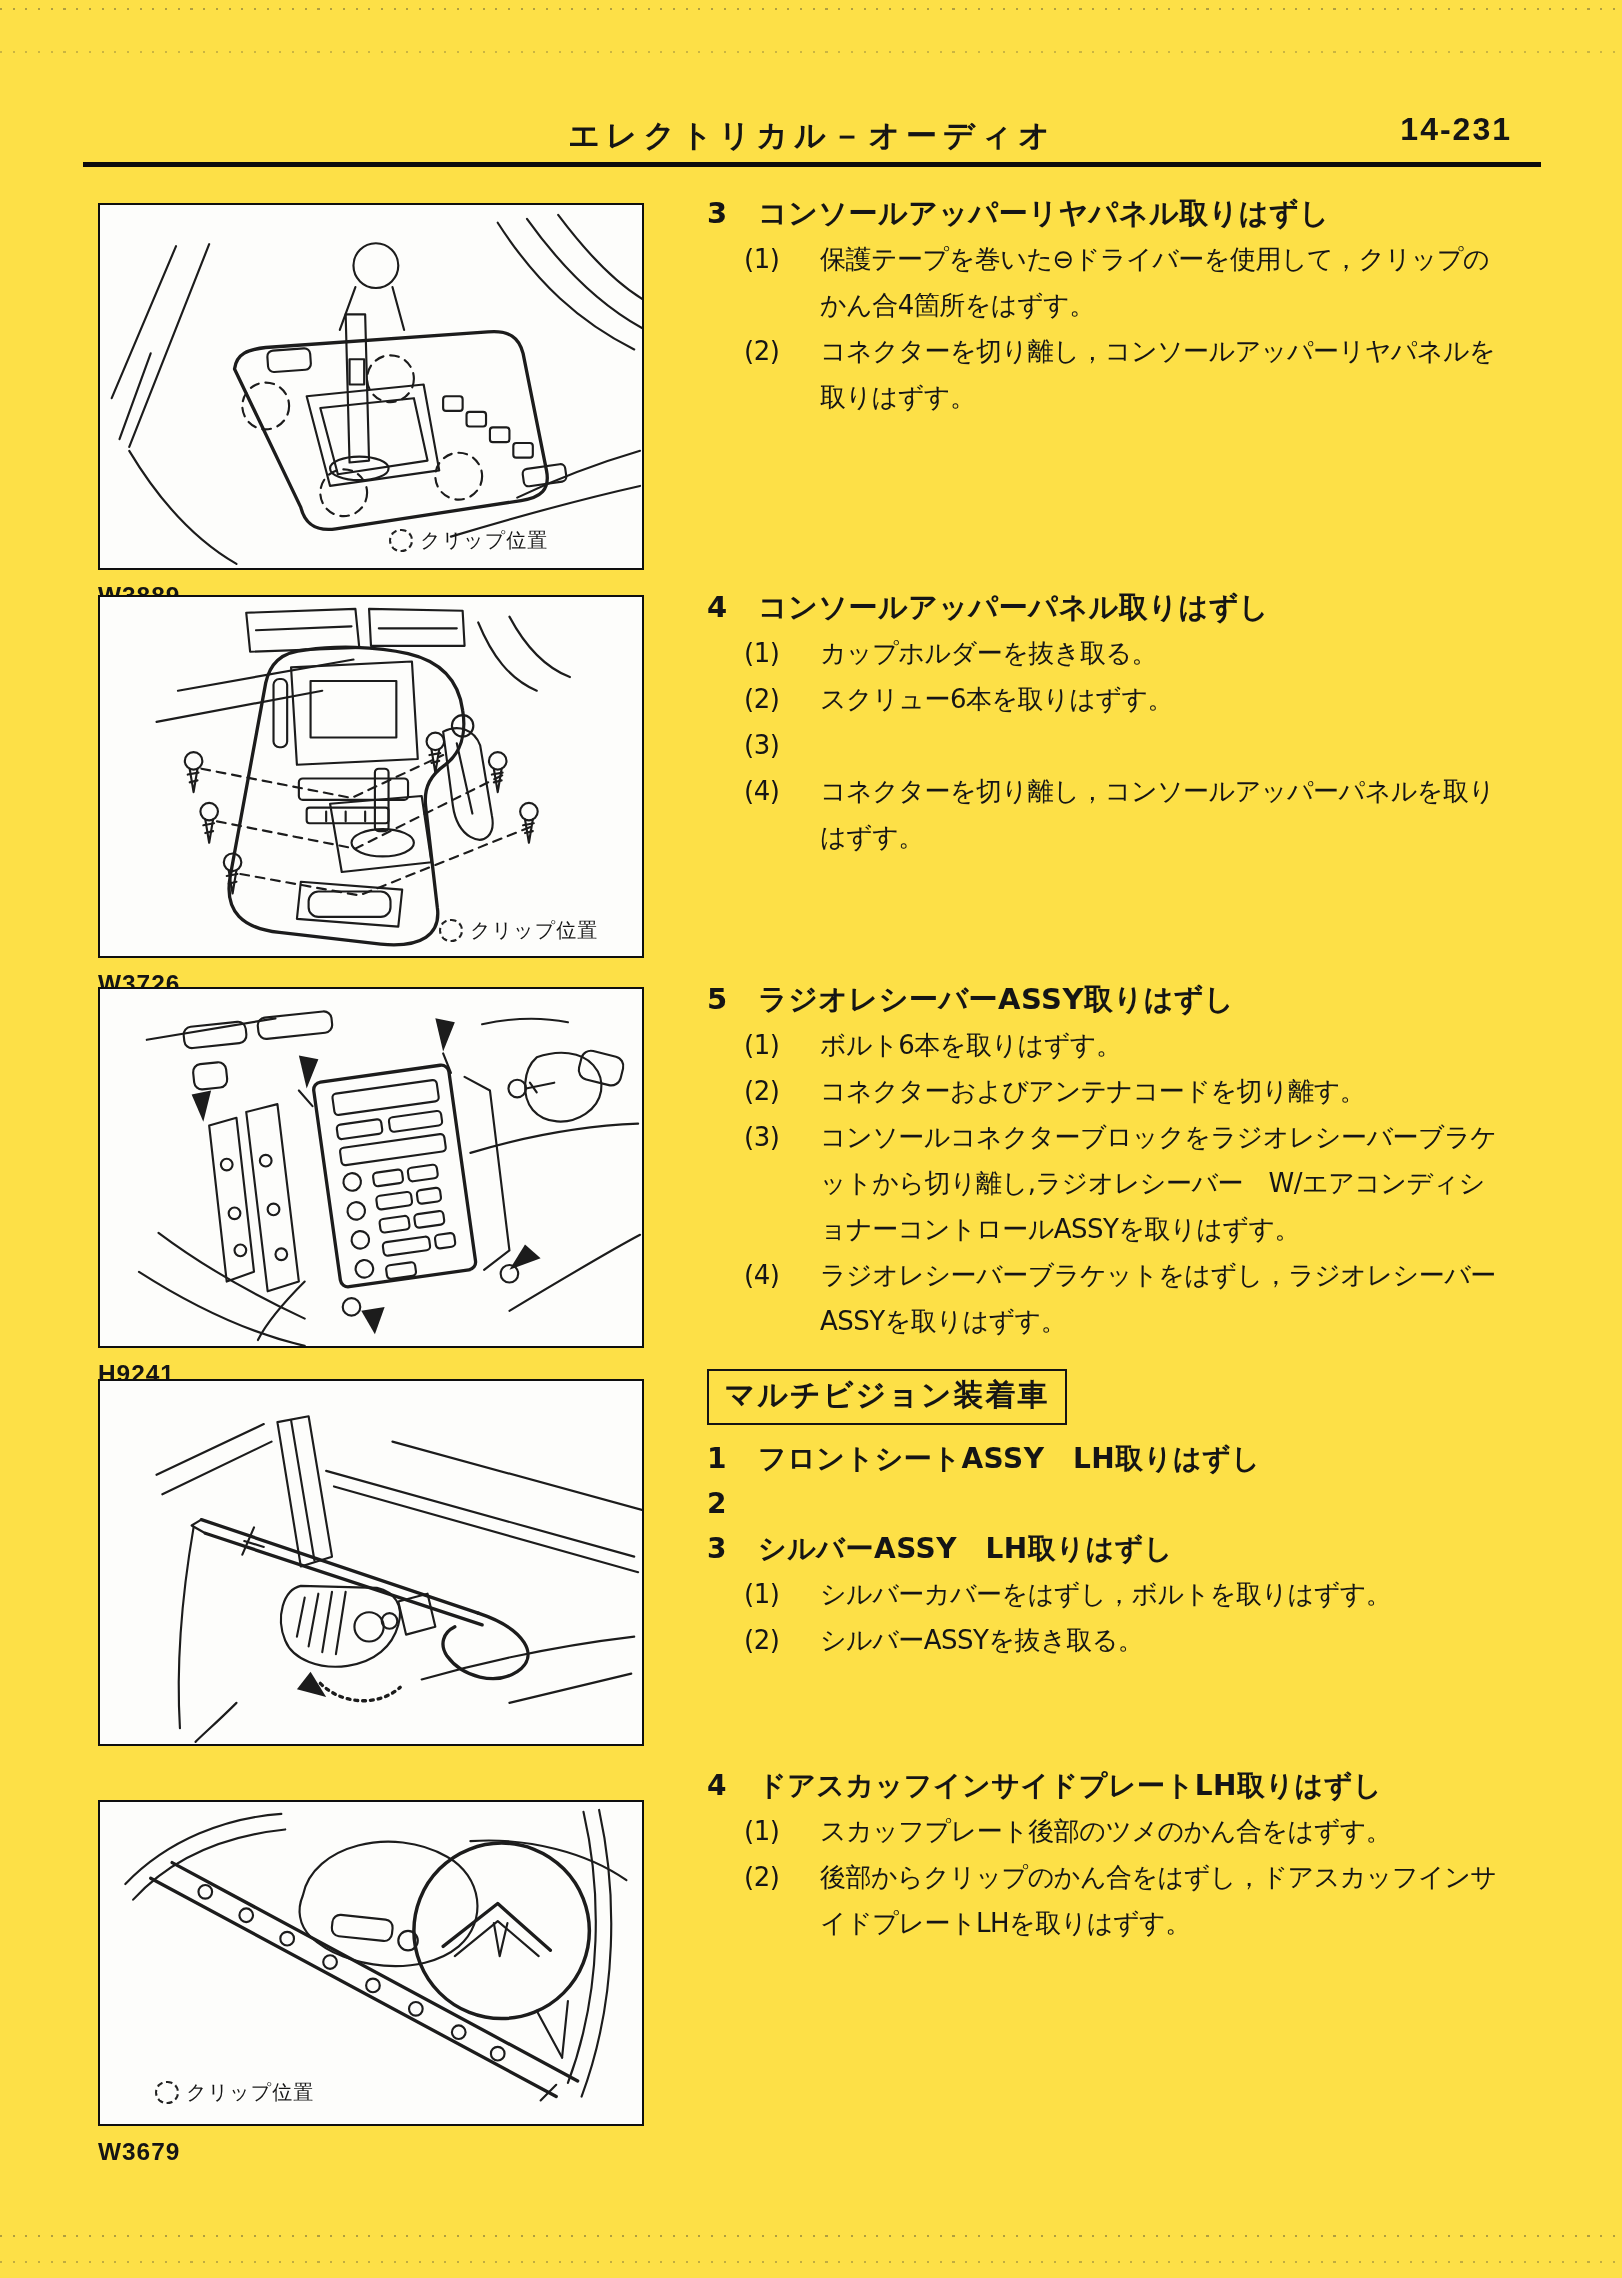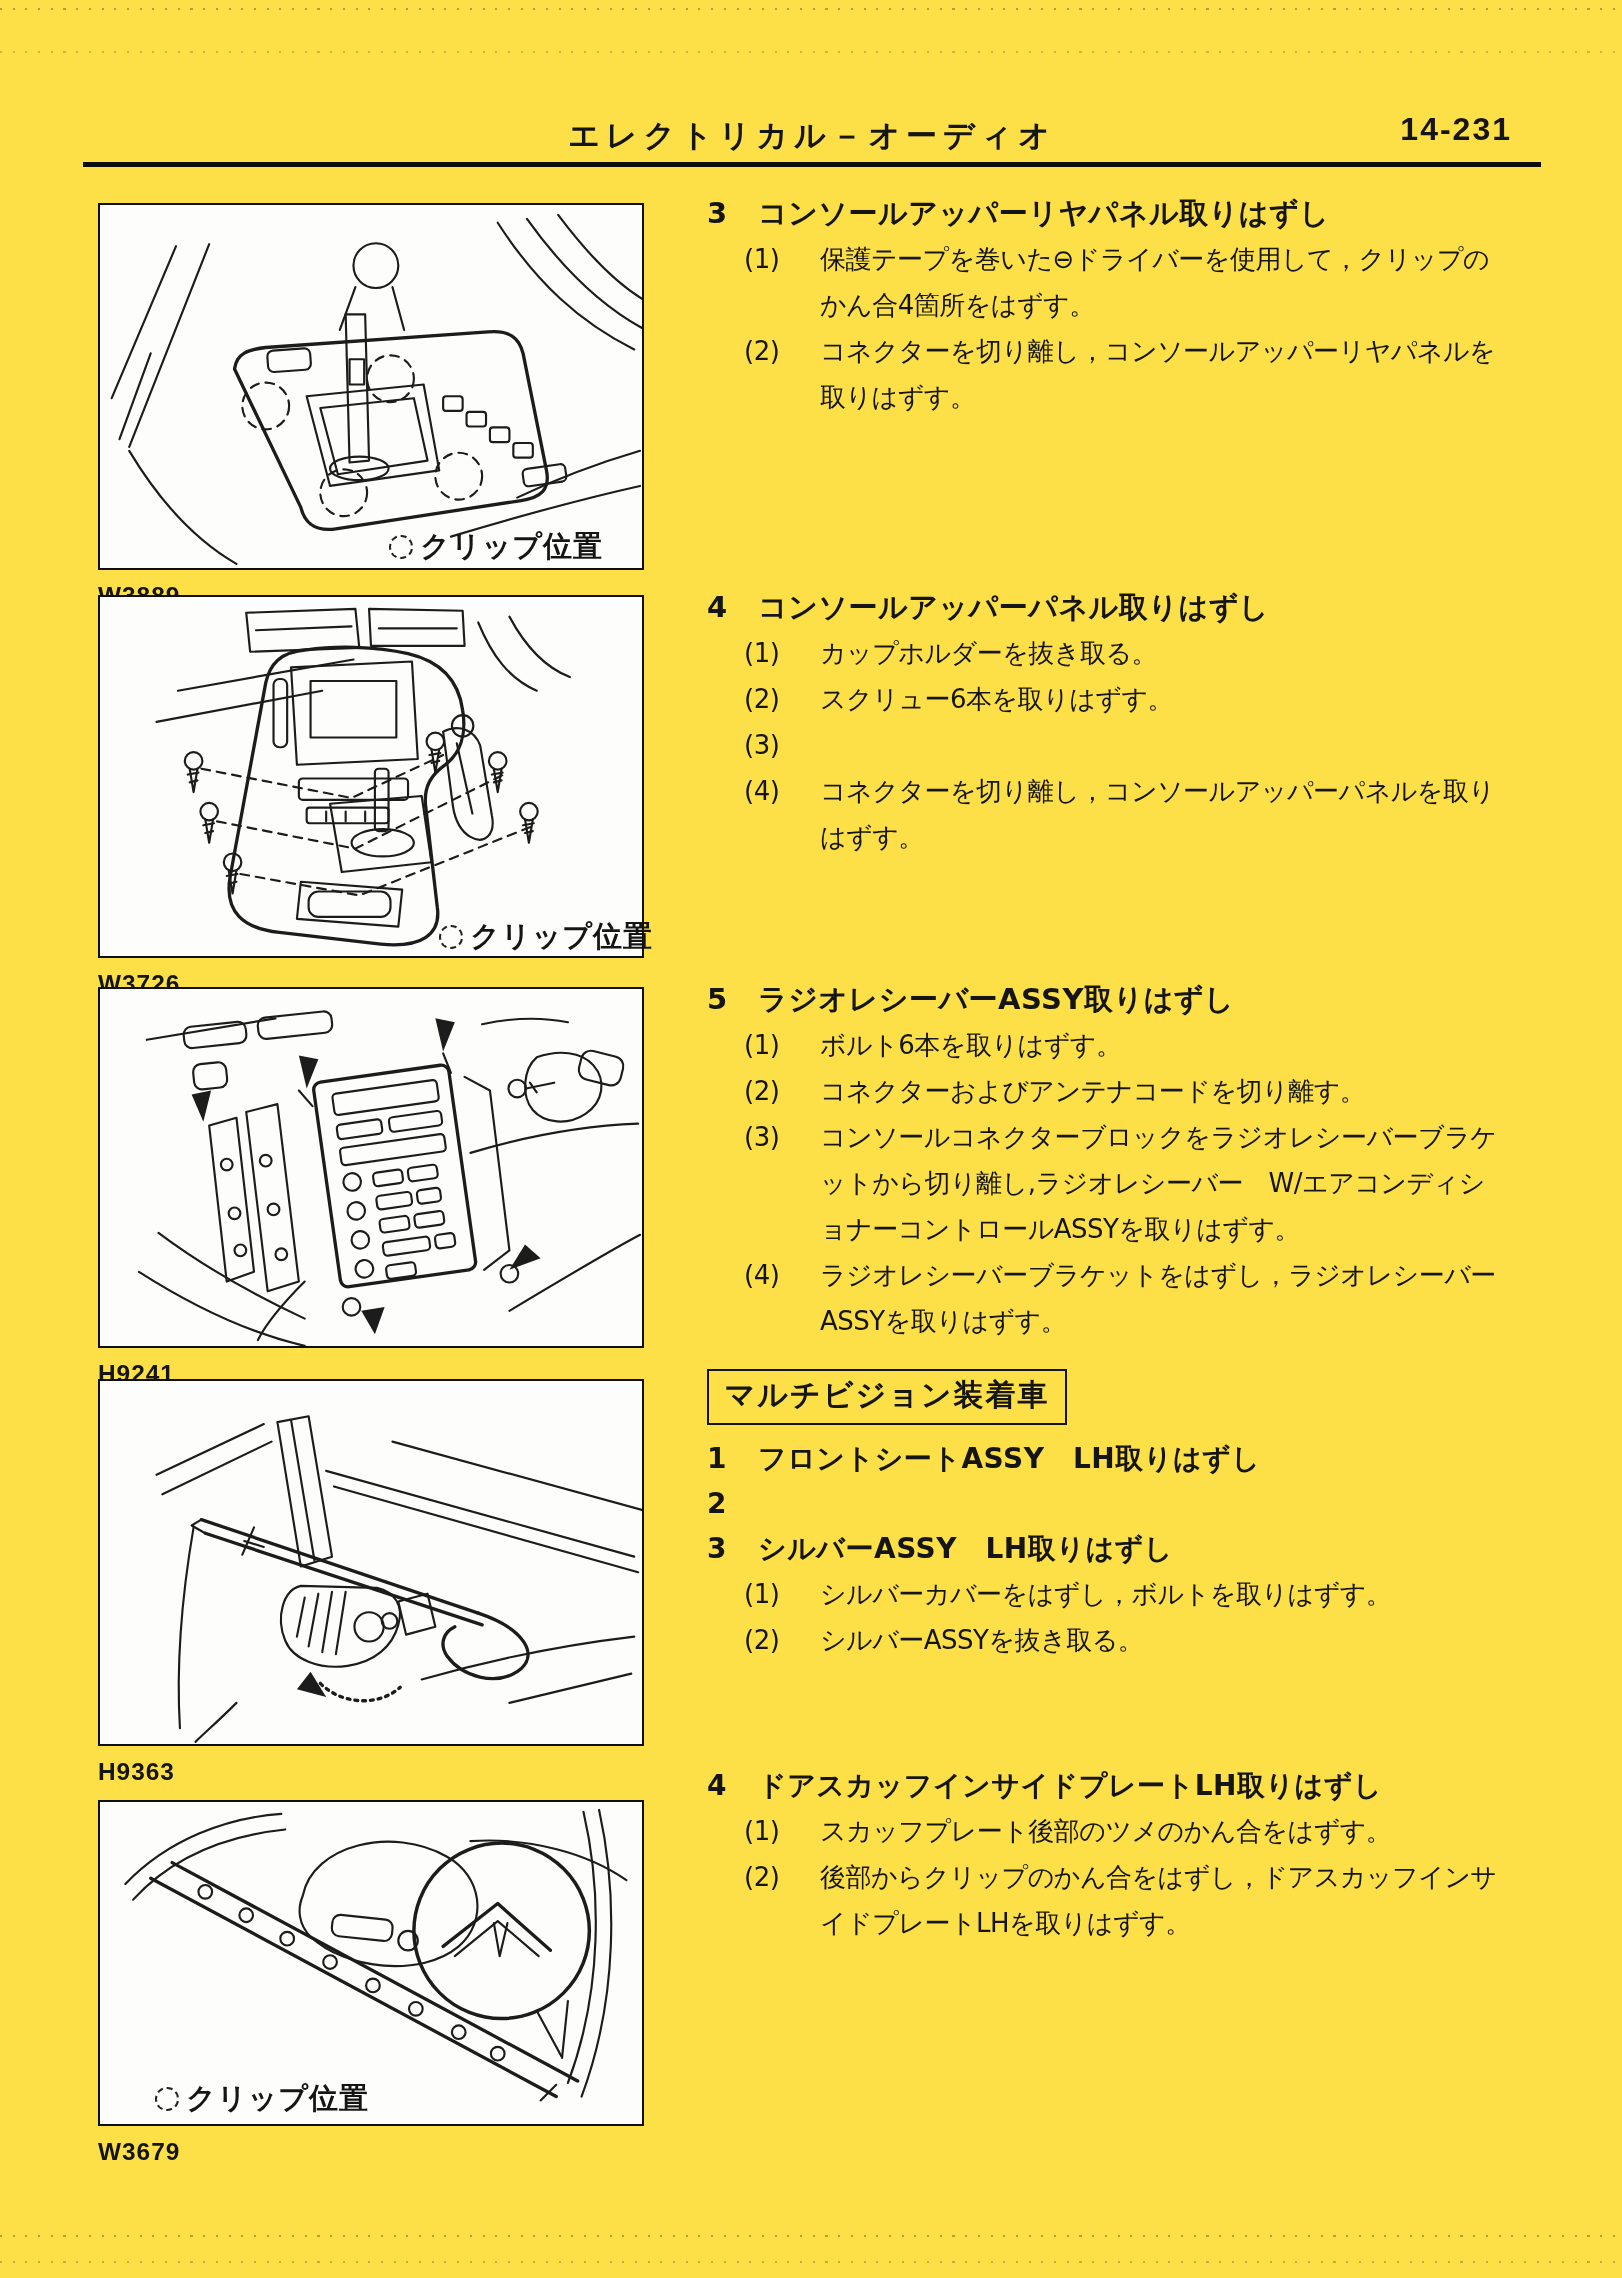--- a/index.html
+++ b/index.html
@@ -28,21 +28,21 @@
   .fig-frame{position:relative;border:2.9px solid #0f0f0f;background:#fdfdfb;}
   .fig-frame svg{display:block;width:100%;height:100%;}
   .line-art path,.line-art line,.line-art rect,.line-art circle,
   .line-art ellipse,.line-art polyline,.line-art polygon{
     fill:none;stroke:#1c1c1c;stroke-width:2.2;stroke-linecap:round;stroke-linejoin:round;}
   .line-art .dashed{stroke-dasharray:9 7;}
   .line-art .dotted{stroke-dasharray:3 5;}
   .line-art .filled{fill:#1c1c1c;stroke:none;}
   .line-art .thick{stroke-width:3.4;}
   .fig-label{position:absolute;display:flex;align-items:center;
-    font-size:29px;font-weight:700;letter-spacing:1px;white-space:nowrap;}
+    font-size:20px;font-weight:400;letter-spacing:1px;white-space:nowrap;}
   .clip-icon{width:19.5px;height:19.5px;border:2px dashed #222;border-radius:50%;
     display:inline-block;margin-right:7.8px;flex:none;}
   .fig-code{margin-top:12px;text-align:left;font-size:24.4px;font-weight:700;
     letter-spacing:1px;font-family:"Liberation Sans","DejaVu Sans",sans-serif;}
   
   .text-block{position:absolute;left:707px;width:815px;}
   .sec-head{display:flex;font-size:29px;font-weight:700;line-height:45px;letter-spacing:0.5px;}
   .sec-num{width:51px;flex:none;}
   .step{display:flex;margin-left:37px;font-size:26px;line-height:46px;letter-spacing:-0.5px;}
   .step-no{width:76px;flex:none;}
@@ -273,21 +273,20 @@
             <circle cx="297" cy="246" r="8"></circle>
           <path d="M306,226 L336,218 L344,252 L314,260 Z"></path>
         </g>
         <path d="M226,310 C248,332 286,334 308,314" class="thick dotted"></path>
         <polygon class="filled" points="216,298 232,324 202,316"></polygon>
         <path d="M330,306 C400,286 480,270 548,262"></path>
         <path d="M420,330 L545,300"></path>
         <path d="M140,330 C122,348 106,362 98,370"></path>
       </svg>
     </div>
-    <figcaption class="fig-code">H9363</figcaption>
   </figure>
 
   <figure class="fig" style="top:1800px;">
     <div class="fig-frame" style="height:322px;">
       <svg class="line-art" viewBox="0 0 556 330">
         <path d="M512,8 C530,90 532,200 494,302"></path>
         <path d="M496,10 C514,88 516,192 480,288"></path>
         <path d="M452,306 L468,290"></path>
         <path d="M26,84 C70,38 130,16 186,12"></path>
         <path d="M34,100 C76,54 134,34 190,28"></path>

